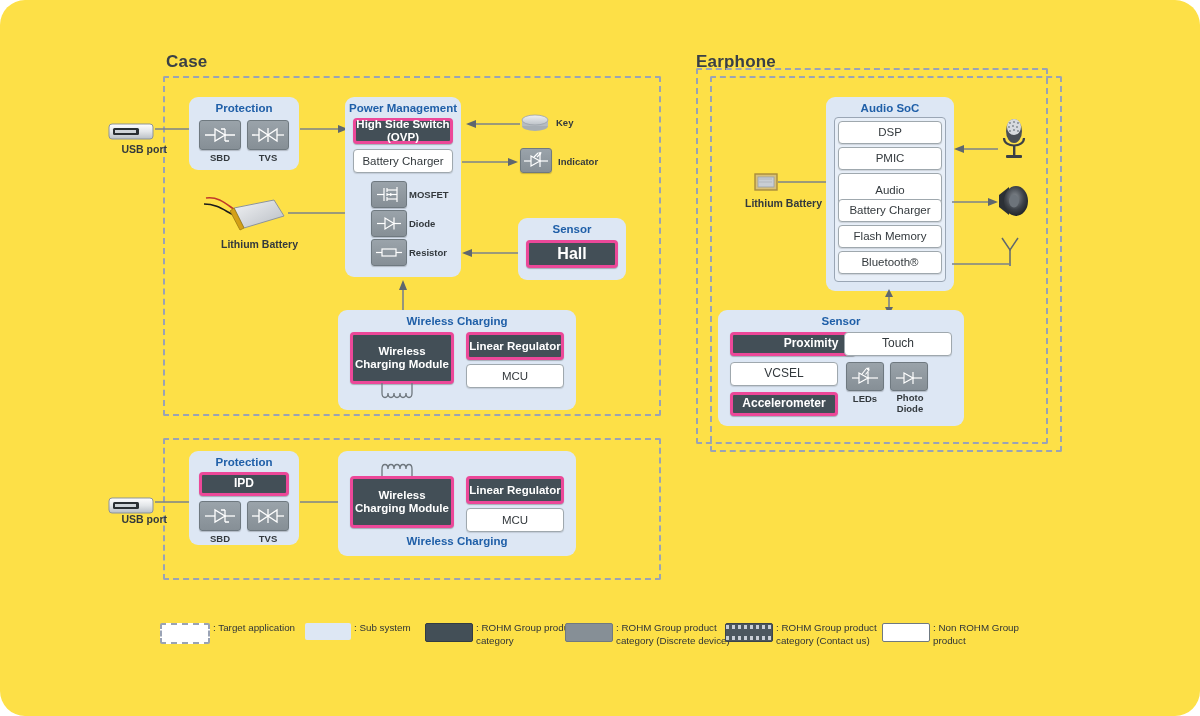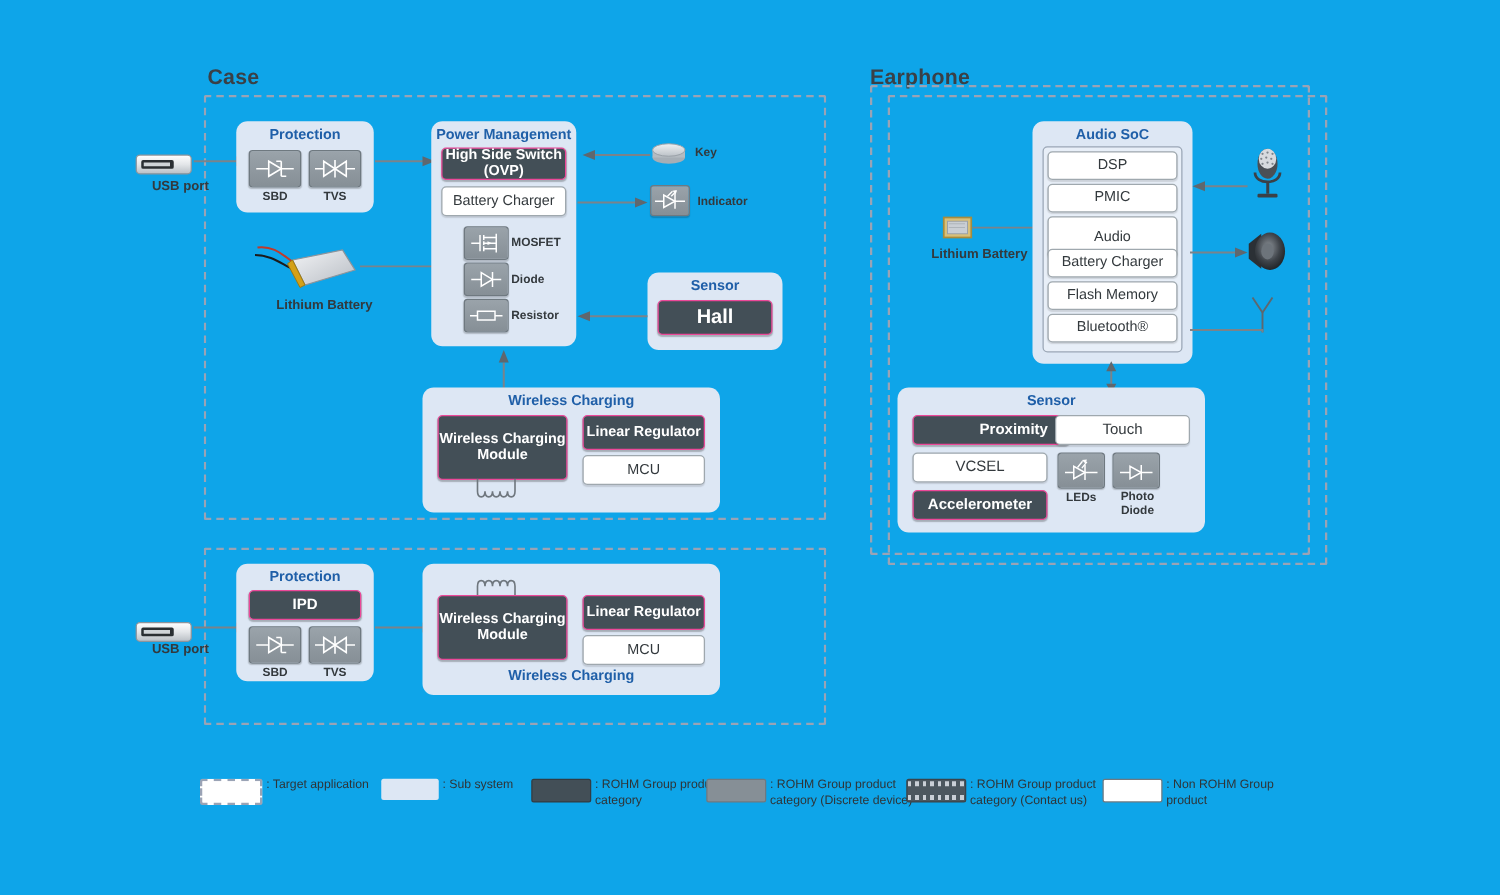--- a/index.html
+++ b/index.html
@@ -10,21 +10,22 @@
   }
   body {
     font-family: "Liberation Sans", sans-serif;
     color: #2f3437;
   }
   #canvas {
     position: relative;
     width: 1200px;
     height: 716px;
     overflow: hidden;
-    background: #0ea5e9;
+    background: #fde047;
+    border-radius: 25px;
   }
   .abs { position: absolute; box-sizing: border-box; }
 
   
   .region {
     border: 2px dashed #9aa3b5;
     border-radius: 2px;
     background: transparent;
   }
 
@@ -58,21 +59,21 @@
     justify-content: center;
     text-align: center;
     line-height: 1.12;
     box-sizing: border-box;
   }
   .box-dark {
     background: #434f57;
     color: #ffffff;
     font-weight: bold;
     font-size: 11.5px;
-    border: 1px solid #ec4899;
+    border: 3px solid #ec4899;
     box-shadow: 0 1px 1px rgba(0,0,0,.25);
   }
   .box-white {
     background: #ffffff;
     color: #33393d;
     font-size: 11.5px;
     border: 1px solid #9fa8ae;
     box-shadow: 0 1px 1px rgba(0,0,0,.12);
   }
 

